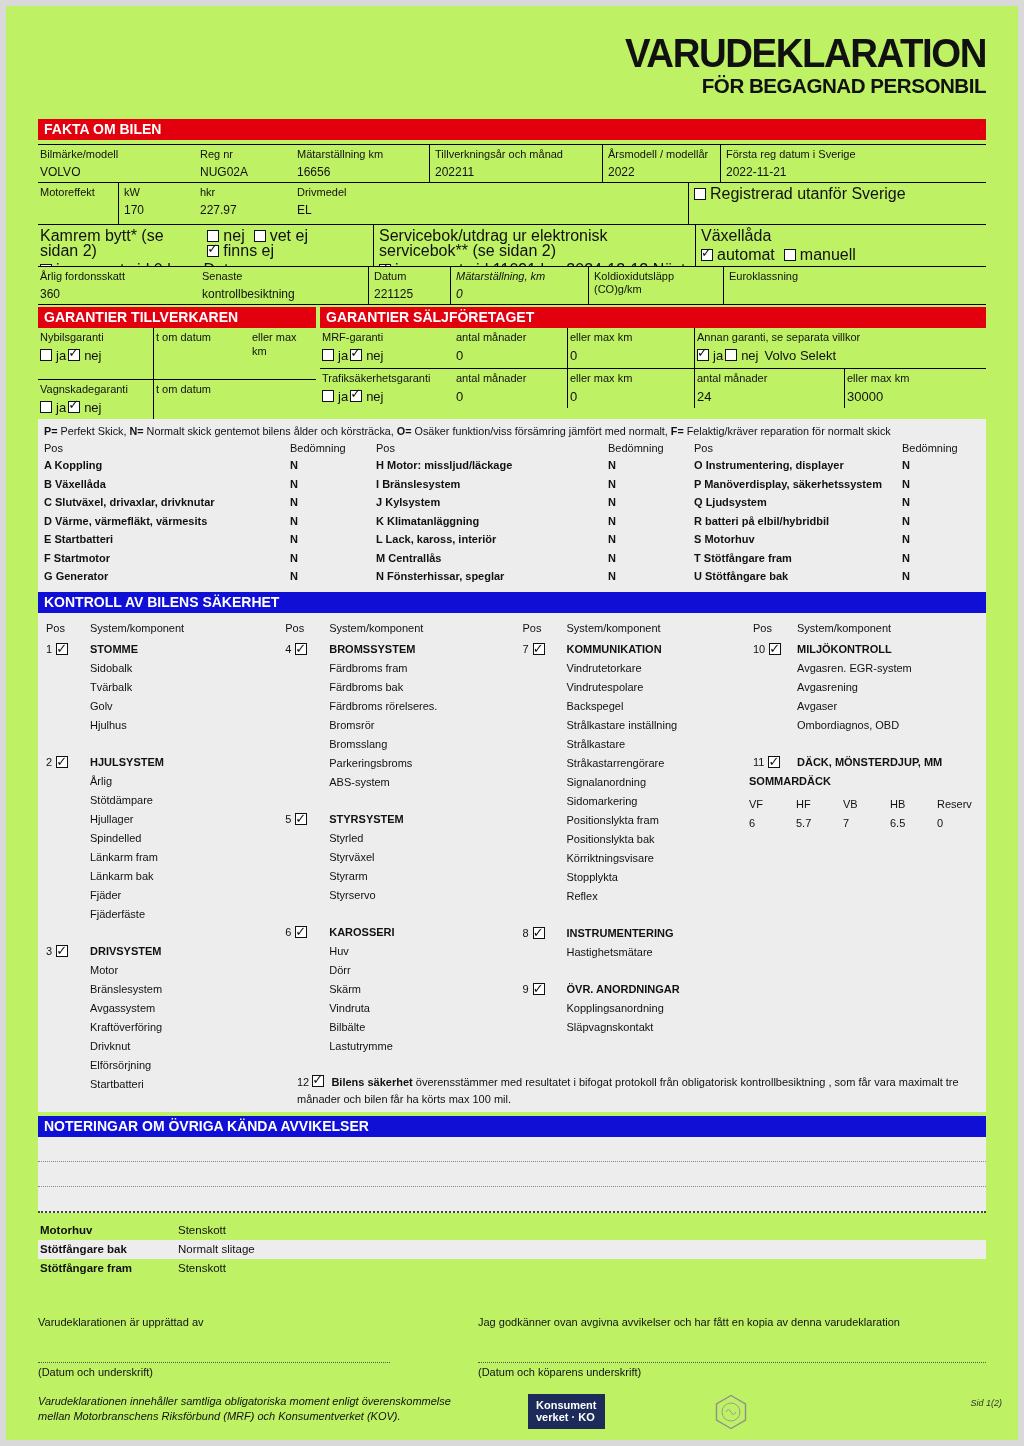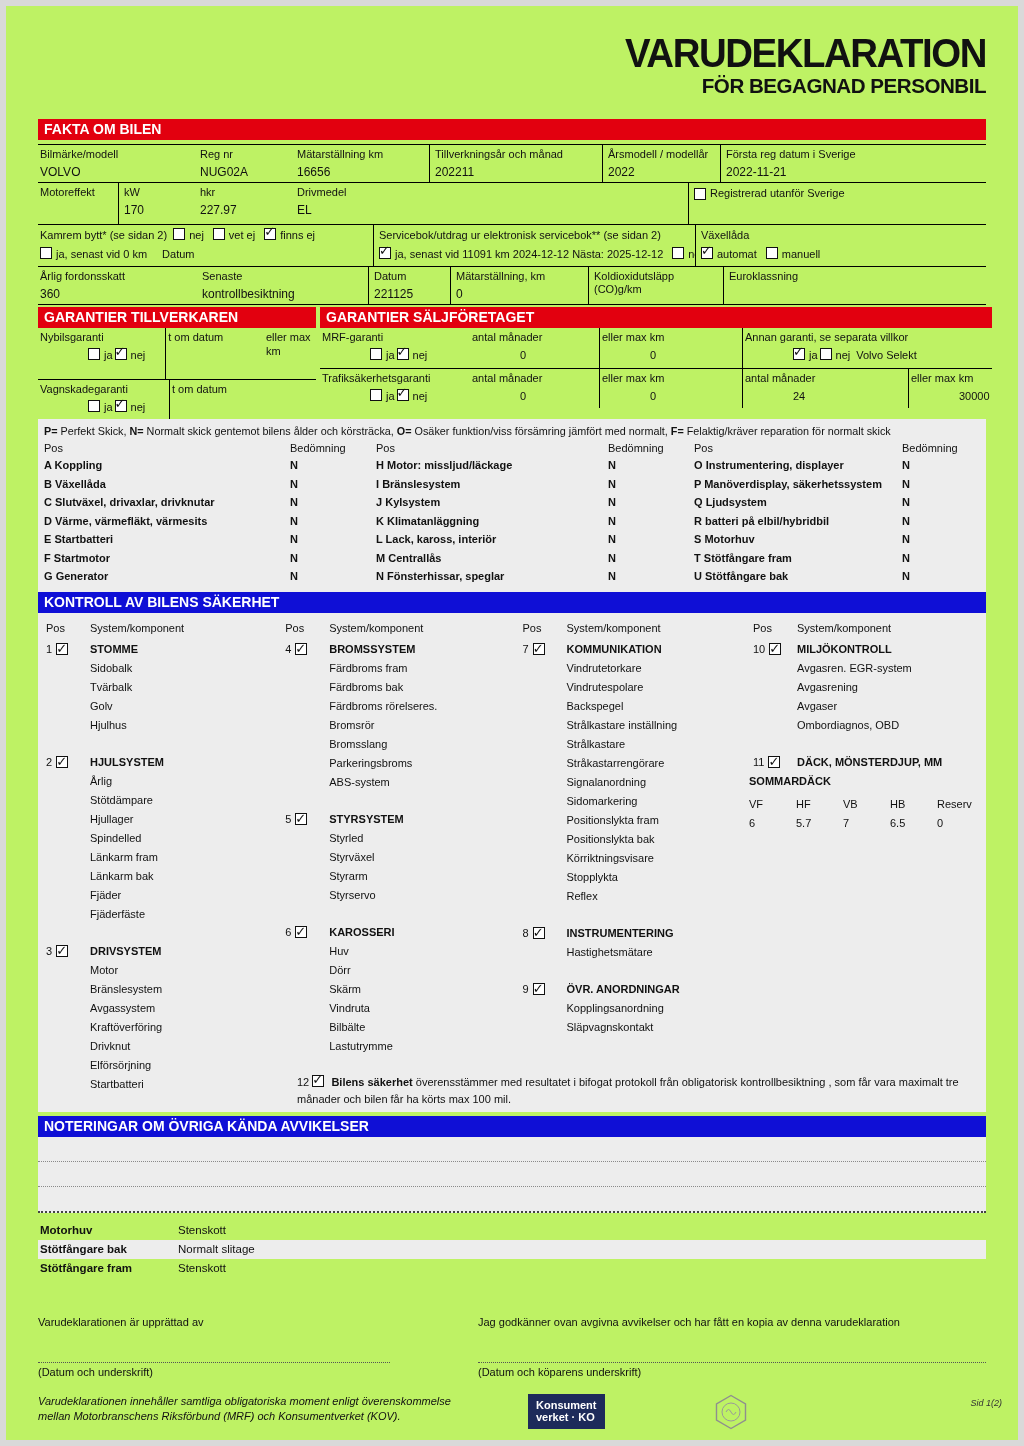--- a/index.html
+++ b/index.html
@@ -33,36 +33,36 @@
   .frow1 .fcell:nth-child(3){width:134px;}
   .frow1 .fcell:nth-child(4){width:173px;border-left:1px solid #000;padding-left:5px;}
   .frow1 .fcell:nth-child(5){width:118px;border-left:1px solid #000;padding-left:5px;}
   .frow1 .fcell:nth-child(6){flex:1;border-left:1px solid #000;padding-left:5px;}
   .frow2{height:42px;}
   .frow3{height:42px;}
   .frow4{height:38px;}
   .frow4 .fcell:nth-child(1){width:162px;}
   .frow4 .fcell:nth-child(2){width:168px;}
   .frow4 .fcell:nth-child(3){width:82px;border-left:1px solid #000;padding-left:5px;}
-  .frow4 .fcell:nth-child(4){width:138px;border-left:1px solid #000;padding-left:5px;}
+  .frow4 .fcell:nth-child(4){width:138px;border-left:1px solid #000;padding-left:5px;font-style:italic;}
   .frow4 .fcell:nth-child(5){width:135px;border-left:1px solid #000;padding-left:5px;}
   .frow4 .fcell:nth-child(6){flex:1;border-left:1px solid #000;padding-left:5px;}
   .bl{border-left:1px solid #000;padding-left:5px;}
-  .inline-line{font-size:11px;line-height:15px;display:flex;align-items:center;flex-wrap:nowrap;}
+  .inline-line{font-size:16px;line-height:15px;display:flex;align-items:center;flex-wrap:nowrap;}
   .inline-line + .inline-line{margin-top:4px;}
 
   
   .gar-wrap{display:flex;gap:4px;margin-top:2px;}
   .gar-left{width:278px;flex:none;}
   .gar-right{flex:1;}
-  .grow{display:flex;min-height:40px;box-sizing:border-box;gap:16px;}
+  .grow{display:flex;min-height:40px;box-sizing:border-box;}
   .grow + .grow{border-top:1px solid #000;}
   .gcol{box-sizing:border-box;padding:2px 2px 2px 2px;}
   .gl{font-size:11px;line-height:14px;}
-  .gv{font-size:11px;line-height:15px;margin-top:4px;min-height:15px;display:flex;margin-left:48px;}
+  .gv{font-size:13px;line-height:15px;margin-top:4px;min-height:15px;display:flex;}
 
   
   .section-body{background:#ededed;padding:3px 2px 6px 2px;}
   .legend{font-size:10.8px;line-height:16px;padding:1px 0 2px 4px;}
   .kondcols{display:flex;}
   .kondcol{box-sizing:border-box;padding:0 2px;}
   .kondcol:nth-child(1){width:332px;}
   .kondcol:nth-child(2){width:318px;}
   .kondcol:nth-child(3){flex:1;}
   .kondhead{display:flex;font-size:11px;height:15px;line-height:15px;}

